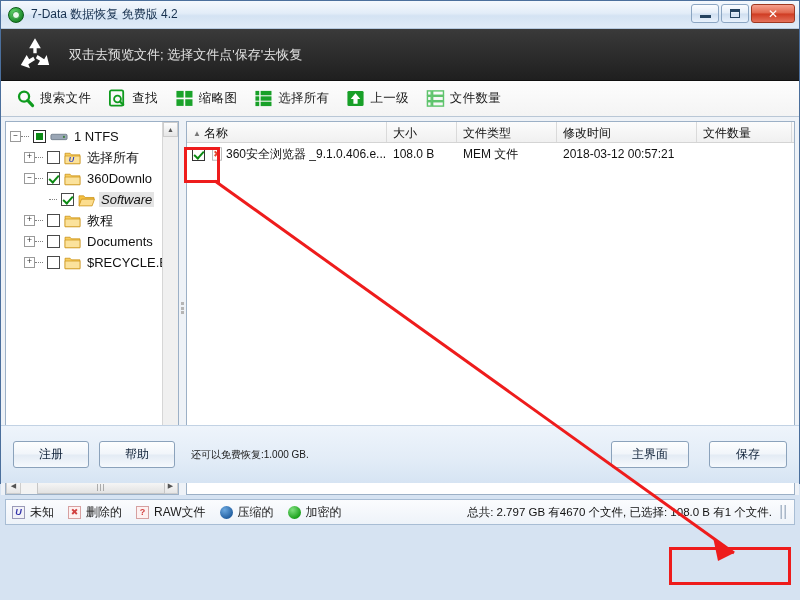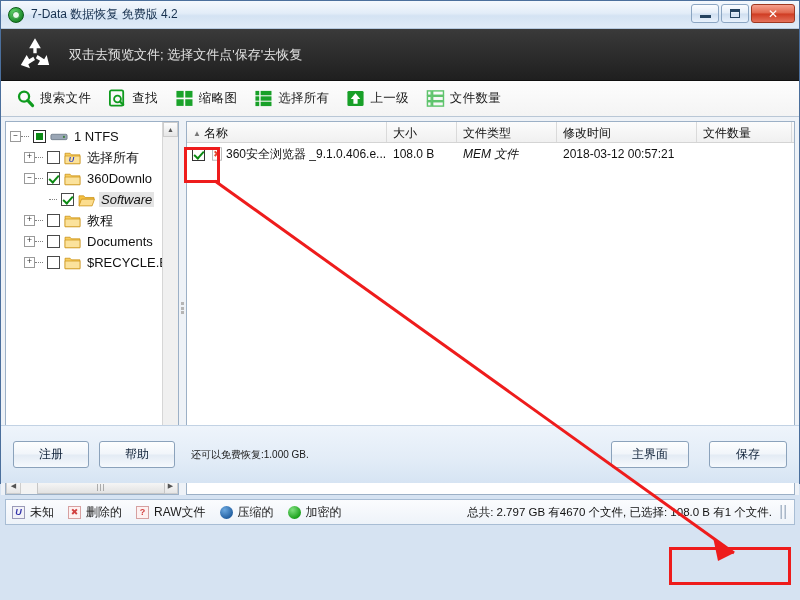--- a/index.html
+++ b/index.html
@@ -488,21 +488,21 @@
           <div class="lrow">
             <div class="lcell" style="width: 200px; padding-left: 0px;">
               <span class="row-cb"></span>
               <svg viewBox="0 0 12 14" class="fileico">
                 <rect x="1.5" y="0.7" width="9" height="12.5" fill="#fdfdfd" stroke="#b6b6b6" stroke-width=".9"></rect>
                 <text x="6" y="10" font-size="9" text-anchor="middle" fill="#e04a32" font-weight="bold">✖</text>
               </svg>
               <span>360安全浏览器 _9.1.0.406.e...</span>
             </div>
             <div class="lcell" style="width: 70px;">108.0 B</div>
-            <div class="lcell" style="width: 100px; font-style: italic;">MEM 文件</div>
+            <div class="lcell" style="width: 100px;">MEM 文件</div>
             <div class="lcell" style="width: 140px;">2018-03-12 00:57:21</div>
             <div class="lcell" style="width: 95px;"></div>
           </div>
         </div>
     </div>
 
   </div>
 
   <div class="statusbar">
     <div id="legendHost" style="display:flex;align-items:center;">

